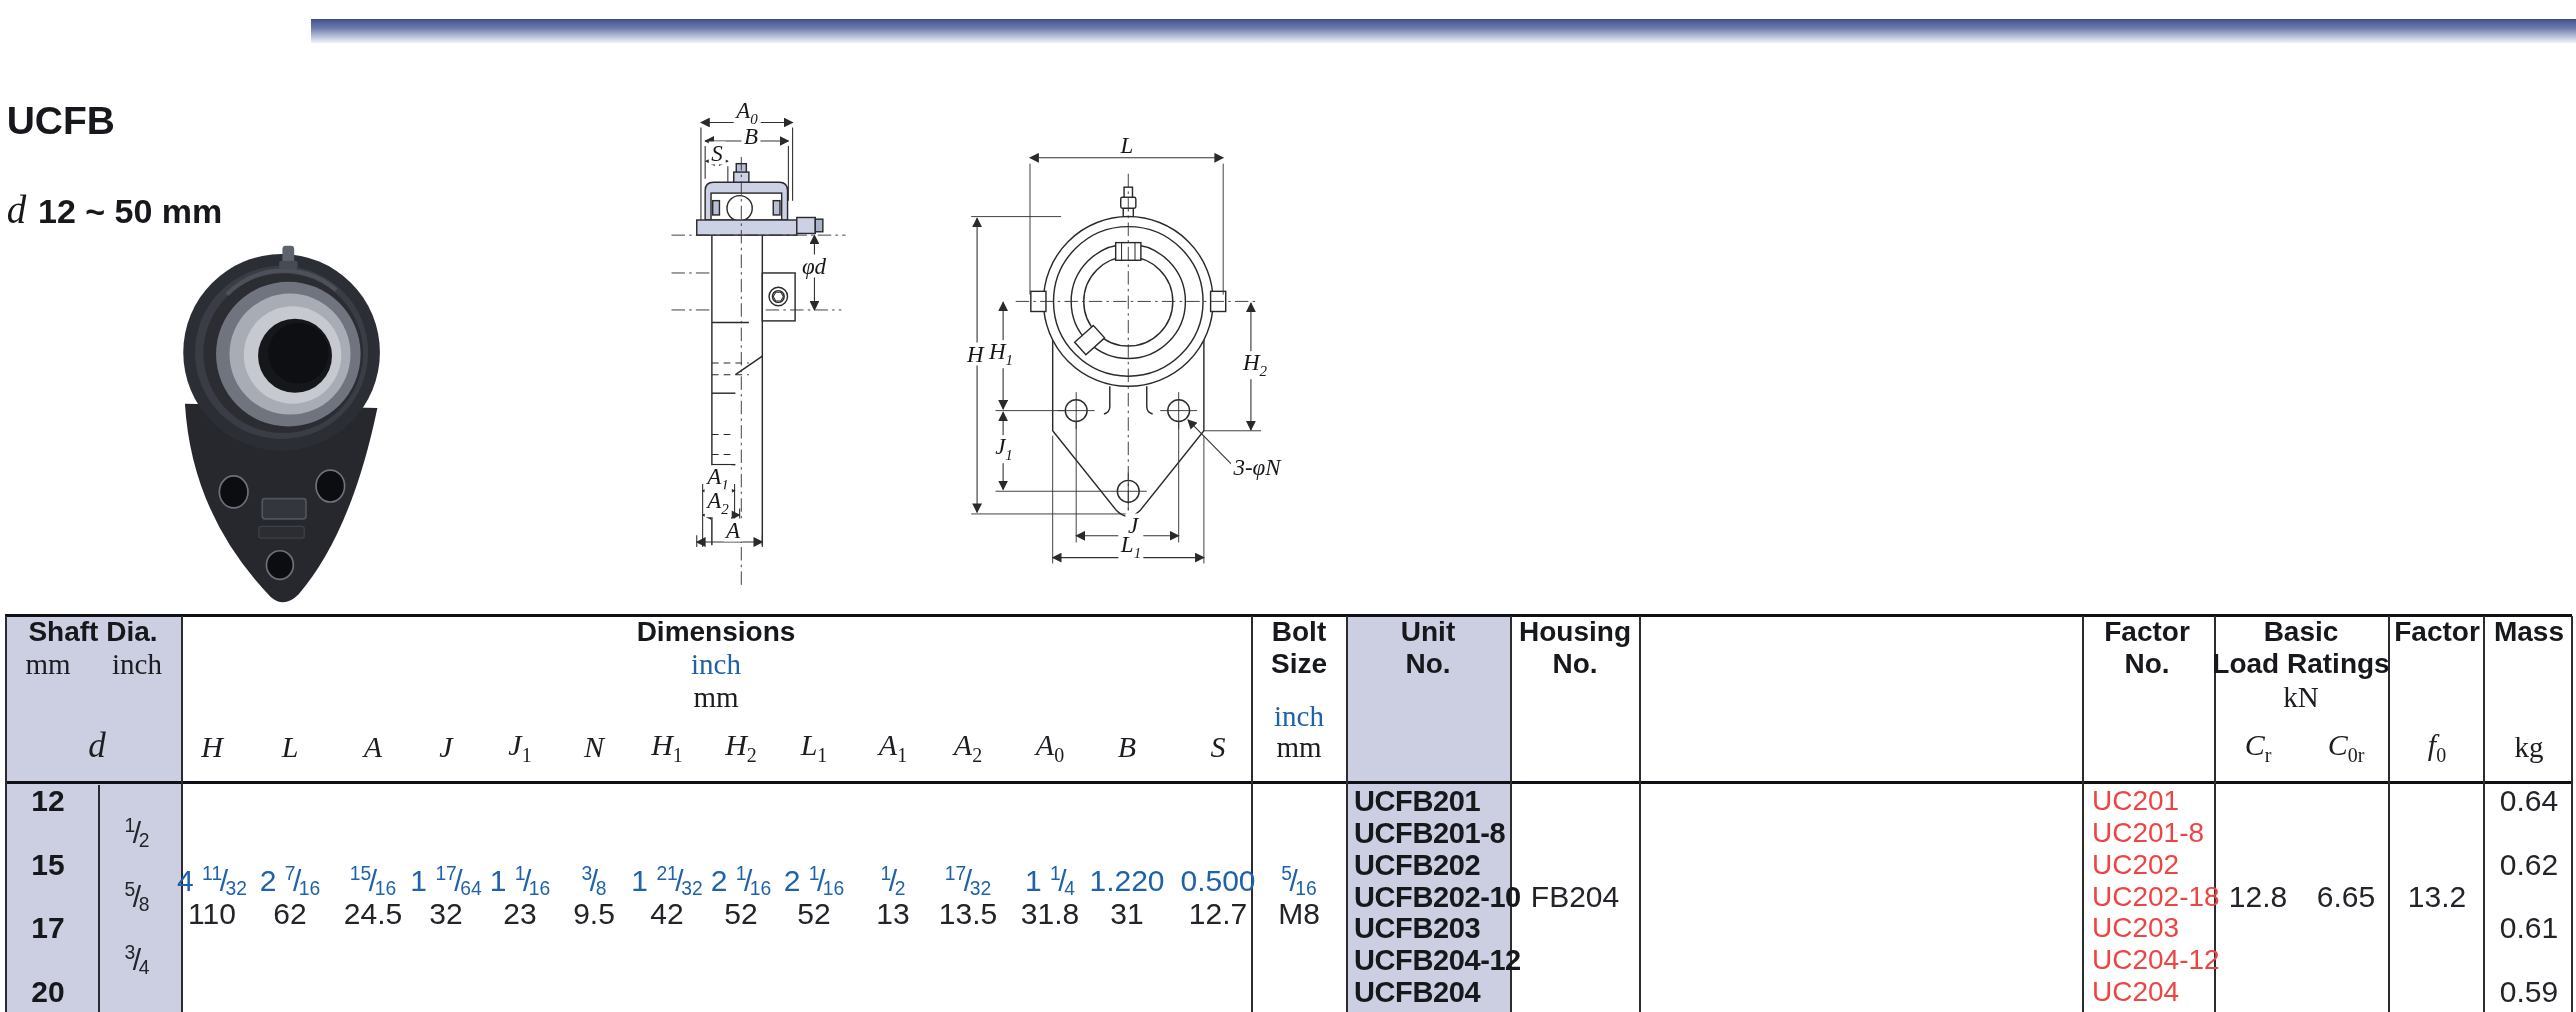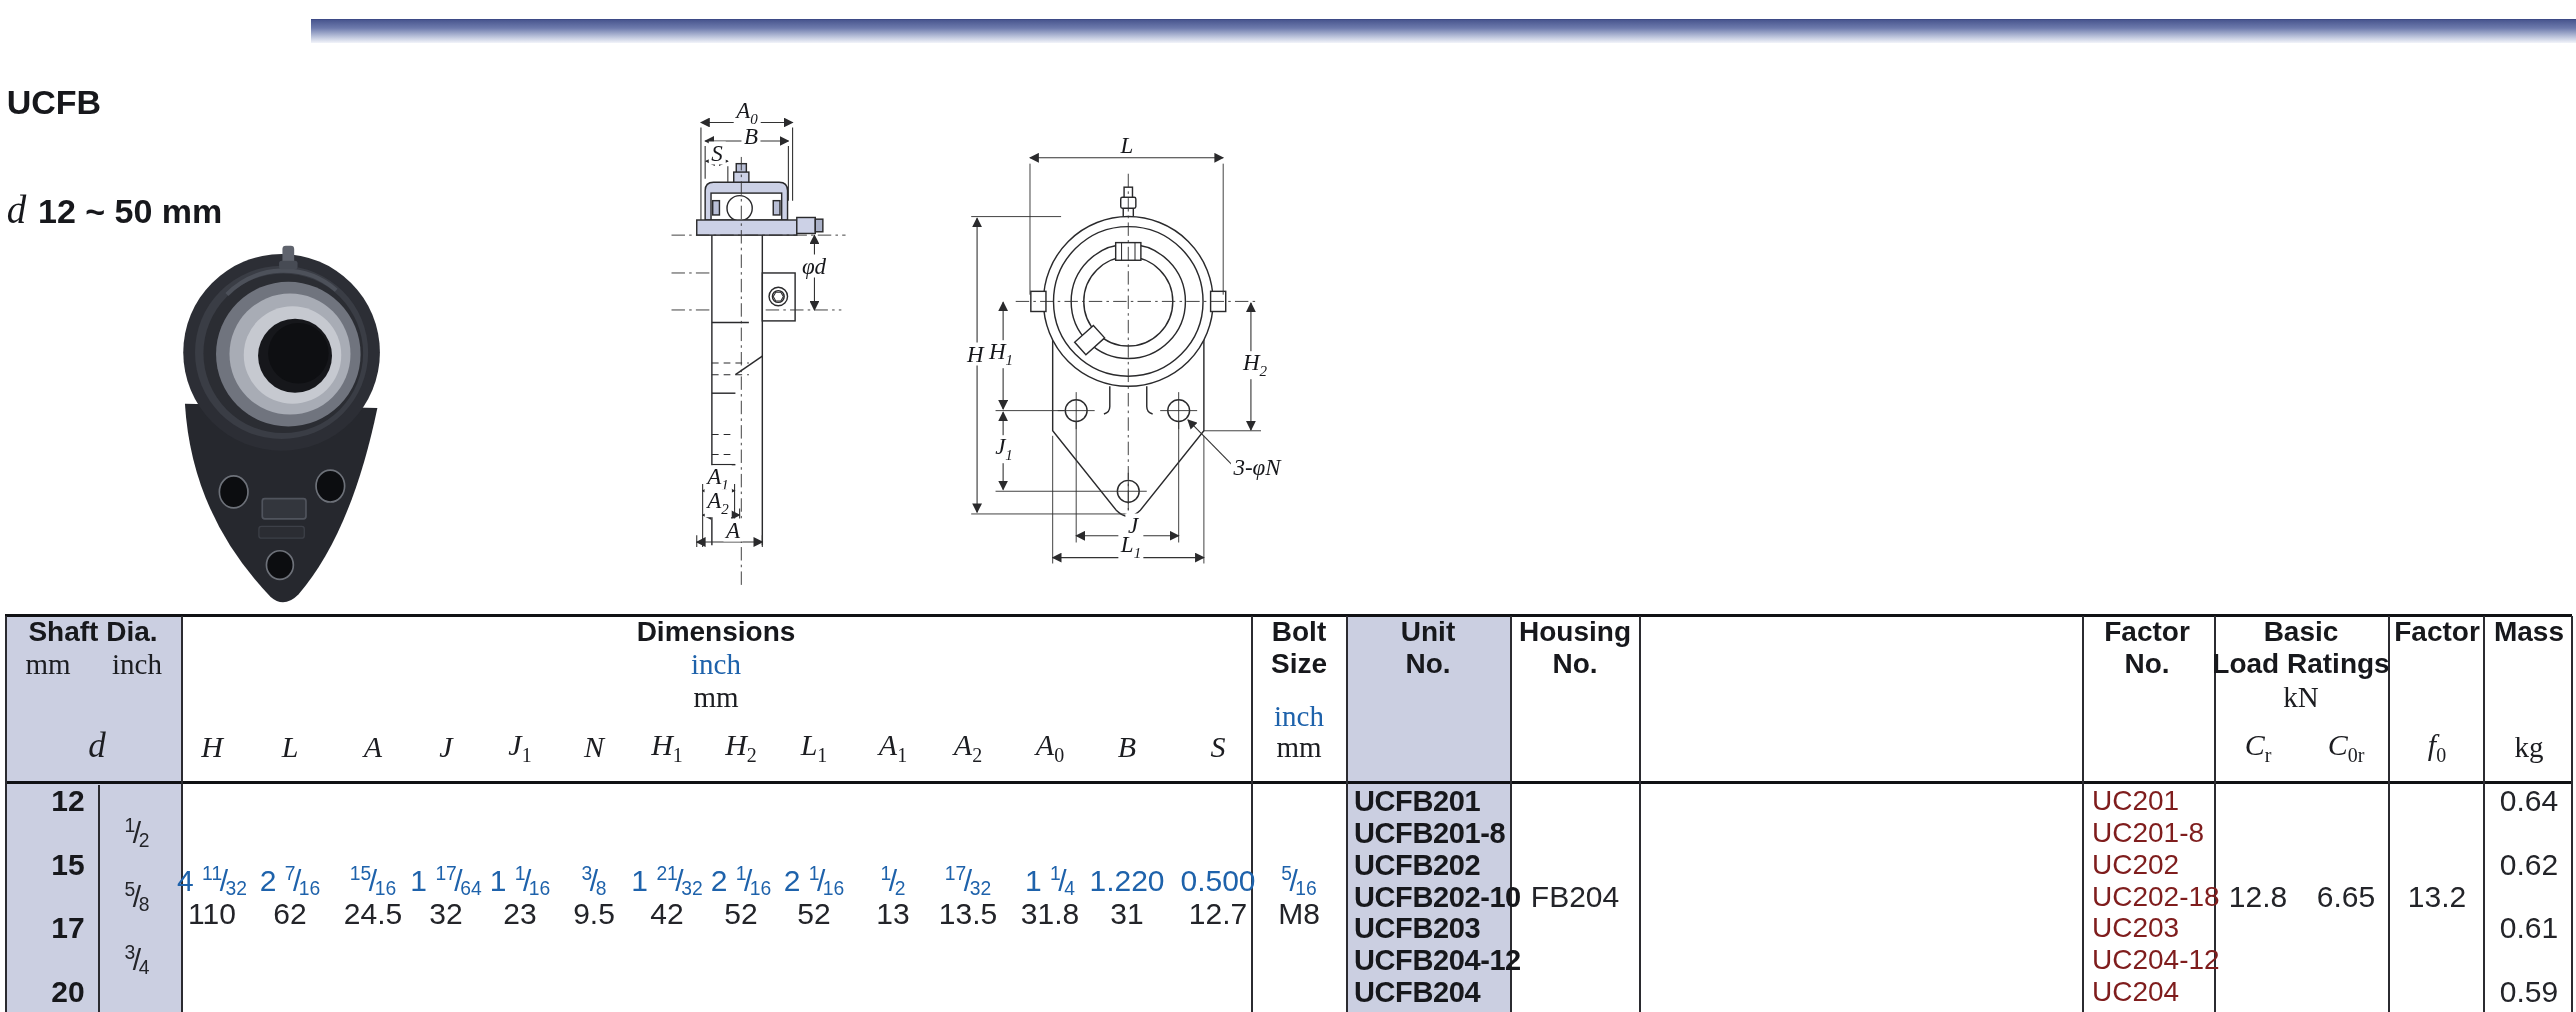--- a/index.html
+++ b/index.html
@@ -5,21 +5,21 @@
   html,body{margin:0;padding:0;background:#fff;}
   #page{position:relative;width:2576px;height:1013px;background:#fff;overflow:hidden;
         font-family:"Liberation Sans",sans-serif;color:#1c1d21;}
   .abs{position:absolute;}
   
   .page-title{left:6.7px;top:1.7px;font-size:35px;font-weight:700;letter-spacing:-0.4px;color:#17181c;white-space:nowrap;}
   .band{left:311px;top:18.5px;width:2265px;height:23px;
         background:linear-gradient(#49568f 0%,#6d7aac 35%,#b9c1da 72%,#f2f4fa 100%);
         border-top:1.7px solid #3d4a86;}
   
-  .p-series{left:6.7px;top:83px;font-size:34px;font-weight:700;color:#17181c;}
+  .p-series{left:6.7px;top:99px;font-size:39px;font-weight:700;color:#17181c;}
   .p-desc{left:6.7px;top:145px;font-size:34px;font-weight:700;color:#17181c;white-space:nowrap;}
   .p-bore{left:6.7px;top:187px;font-size:34px;font-weight:700;color:#17181c;white-space:nowrap;}
   .p-bore i{font-family:"Liberation Serif",serif;font-size:39px;font-weight:400;font-style:italic;margin-right:11.8px;}
   
   .drawing{position:absolute;}
   .dlabel{position:absolute;transform:translate(-50%,-50%);font-family:"Liberation Serif",serif;
           font-style:italic;font-size:23px;color:#17181c;background:#fff;padding:0 2.5px;white-space:nowrap;line-height:1;}
   .dlabel sub{font-size:15px;font-style:italic;}
   svg .cl{stroke-dasharray:16 5 3 5;stroke-width:1.1;}
   svg .dsh{stroke-dasharray:8 6;stroke-width:1.2;}
@@ -29,24 +29,24 @@
   .hline{height:2.5px;background:#101114;left:5px;width:2567px;}
   .cell{position:absolute;transform:translate(-50%,-50%);white-space:nowrap;line-height:1;}
   .cell.left{transform:translate(0,-50%);}
   .hb{font-size:28px;font-weight:700;color:#17181c;}
   .sf{font-family:"Liberation Serif",serif;font-size:29px;color:#1c1d21;}
   .sym{font-family:"Liberation Serif",serif;font-size:30px;color:#1c1d21;}
   .sym i{font-style:italic;}
   .sym sub{font-size:20px;}
   .dsym{font-family:"Liberation Serif",serif;font-style:italic;font-size:35px;}
   .num{font-size:30px;color:#232429;}
-  .num.bold{font-weight:700;color:#17181c;margin-left:20px;}
+  .num.bold{font-weight:700;color:#17181c;}
   .blue{color:#1e62ab;}
   .unitno{font-size:29px;font-weight:700;letter-spacing:-0.4px;color:#17181c;}
-  .brgno{font-size:28px;color:#7f1d1d;}
+  .brgno{font-size:28px;color:#ef4444;}
   .num sup{font-size:19.3px;position:relative;top:-11px;margin-right:-1.7px;vertical-align:baseline;}
   .num sub{font-size:19.3px;position:relative;top:4.2px;margin-left:-1.7px;vertical-align:baseline;}
   .num .sl{margin:0 -0.8px;}
 </style>
 </head>
 <body>
 
 <div id="page">
 
   <div class="abs band"></div>

